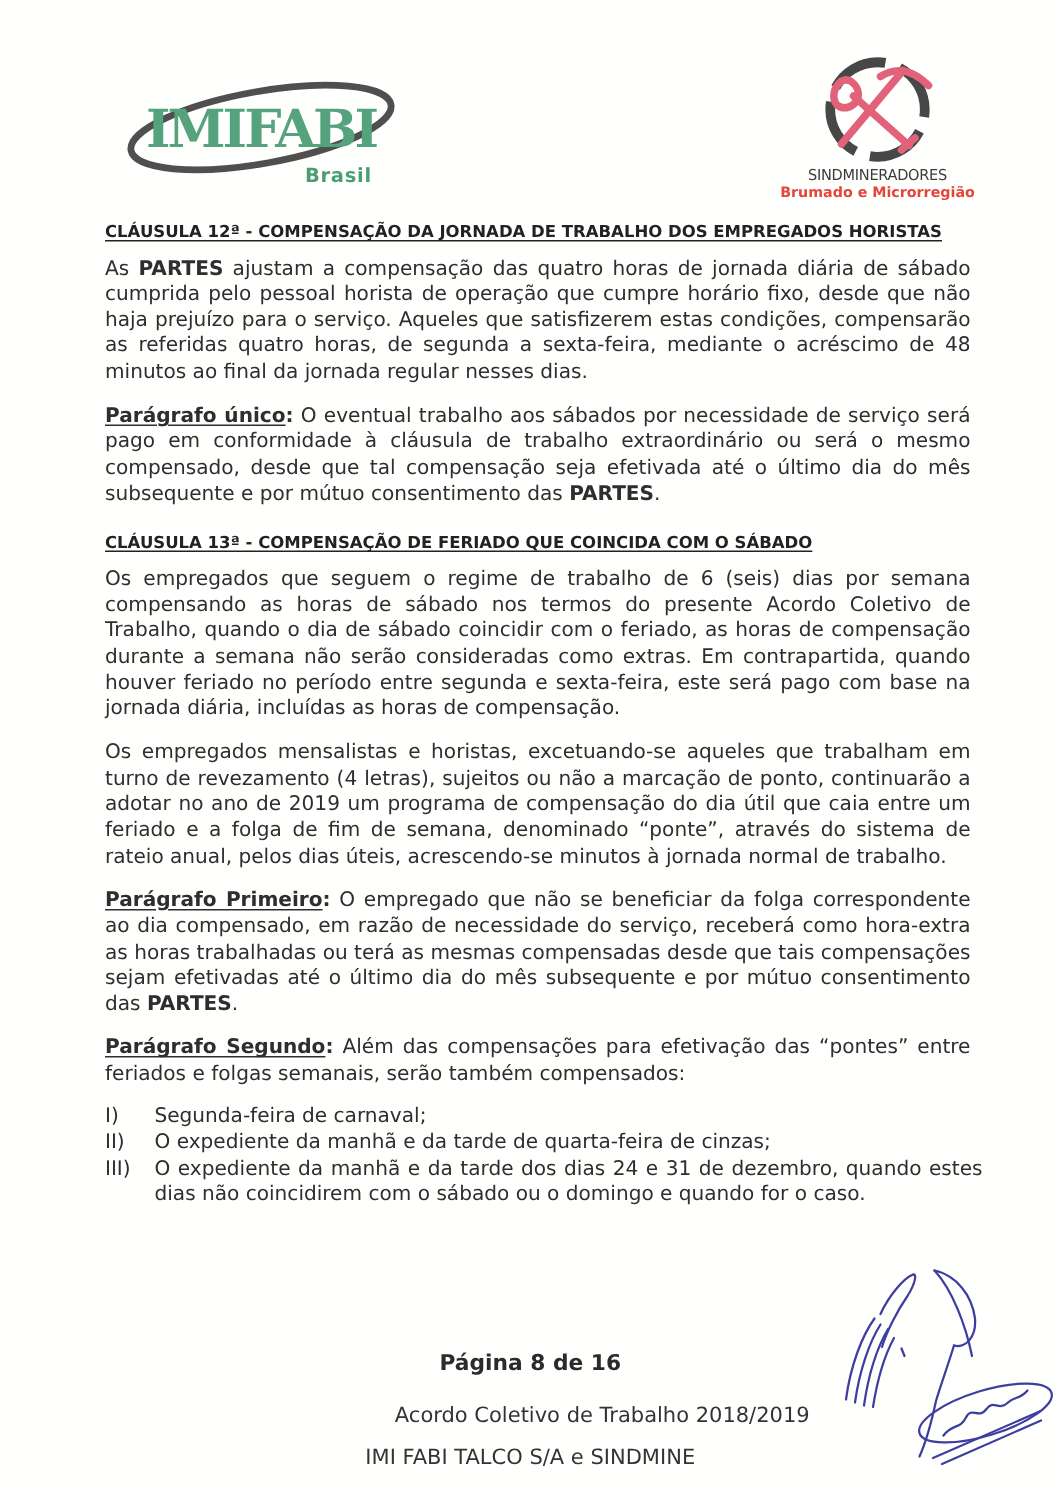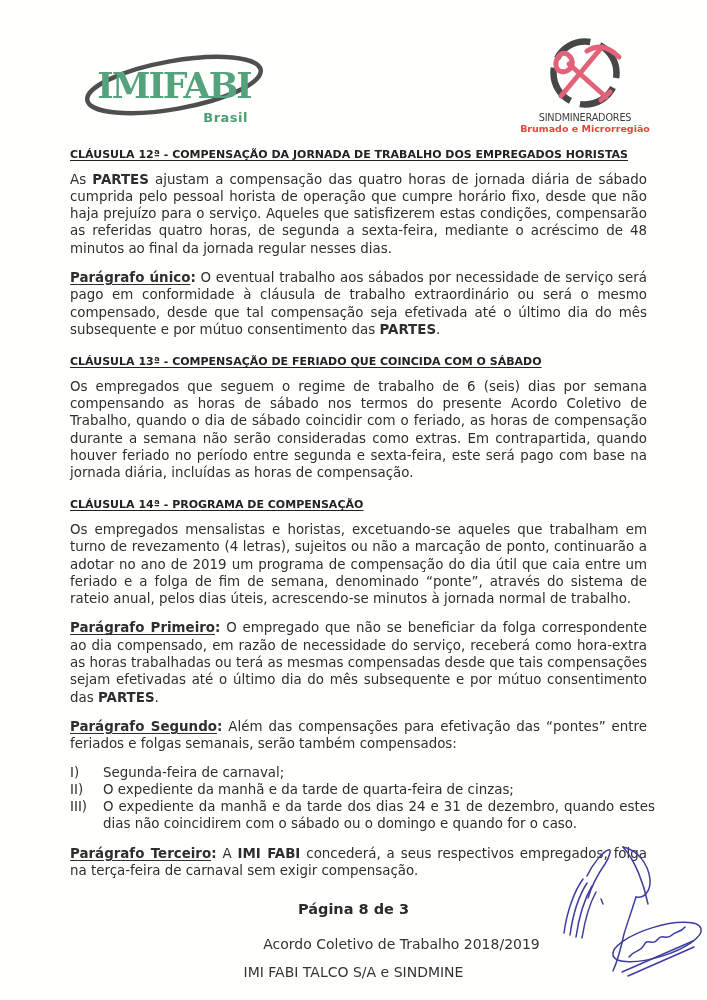--- a/index.html
+++ b/index.html
@@ -91,42 +91,40 @@
     <div class="sind-name">SINDMINERADORES</div>
     <div class="sind-sub" style="color: rgb(226, 71, 58);">Brumado e Microrregião</div>
   </div>
 
   <main id="doc-body">
       <p class="heading"><span>CLÁUSULA 12ª - COMPENSAÇÃO DA JORNADA DE TRABALHO DOS EMPREGADOS HORISTAS</span></p>
       <p class="para"><span>As </span><span class="b">PARTES</span><span> ajustam a compensação das quatro horas de jornada diária de sábado cumprida pelo pessoal horista de operação que cumpre horário fixo, desde que não haja prejuízo para o serviço. Aqueles que satisfizerem estas condições, compensarão as referidas quatro horas, de segunda a sexta-feira, mediante o acréscimo de 48 minutos ao final da jornada regular nesses dias.</span></p>
       <p class="para"><span class="b u">Parágrafo único</span><span class="b">:</span><span> O eventual trabalho aos sábados por necessidade de serviço será pago em conformidade à cláusula de trabalho extraordinário ou será o mesmo compensado, desde que tal compensação seja efetivada até o último dia do mês subsequente e por mútuo consentimento das </span><span class="b">PARTES</span><span>.</span></p>
       <p class="heading"><span>CLÁUSULA 13ª - COMPENSAÇÃO DE FERIADO QUE COINCIDA COM O SÁBADO</span></p>
       <p class="para"><span>Os empregados que seguem o regime de trabalho de 6 (seis) dias por semana compensando as horas de sábado nos termos do presente Acordo Coletivo de Trabalho, quando o dia de sábado coincidir com o feriado, as horas de compensação durante a semana não serão consideradas como extras. Em contrapartida, quando houver feriado no período entre segunda e sexta-feira, este será pago com base na jornada diária, incluídas as horas de compensação.</span></p>
-      <p class="heading"><span>CLÁUSULA 14ª - PROGRAMA DE COMPENSAÇÃO</span></p>
       <p class="para"><span>Os empregados mensalistas e horistas, excetuando-se aqueles que trabalham em turno de revezamento (4 letras), sujeitos ou não a marcação de ponto, continuarão a adotar no ano de 2019 um programa de compensação do dia útil que caia entre um feriado e a folga de fim de semana, denominado “ponte”, através do sistema de rateio anual, pelos dias úteis, acrescendo-se minutos à jornada normal de trabalho.</span></p>
       <p class="para"><span class="b u">Parágrafo Primeiro</span><span class="b">:</span><span> O empregado que não se beneficiar da folga correspondente ao dia compensado, em razão de necessidade do serviço, receberá como hora-extra as horas trabalhadas ou terá as mesmas compensadas desde que tais compensações sejam efetivadas até o último dia do mês subsequente e por mútuo consentimento das </span><span class="b">PARTES</span><span>.</span></p>
       <p class="para"><span class="b u">Parágrafo Segundo</span><span class="b">:</span><span> Além das compensações para efetivação das “pontes” entre feriados e folgas semanais, serão também compensados:</span></p>
       <div class="list">
         <div class="list-row">
           <span class="list-marker">I)</span>
           <span class="list-text">Segunda-feira de carnaval;</span>
         </div>
         <div class="list-row">
           <span class="list-marker">II)</span>
           <span class="list-text">O expediente da manhã e da tarde de quarta-feira de cinzas;</span>
         </div>
         <div class="list-row">
           <span class="list-marker">III)</span>
           <span class="list-text">O expediente da manhã e da tarde dos dias 24 e 31 de dezembro, quando estes dias não coincidirem com o sábado ou o domingo e quando for o caso.</span>
         </div>
       </div>
-      <p class="para"><span class="b u">Parágrafo Terceiro</span><span class="b">:</span><span> A </span><span class="b">IMI FABI</span><span> concederá, a seus respectivos empregados, folga na terça-feira de carnaval sem exigir compensação.</span></p>
     </main>
 
-  <div class="page-num">Página 8 de 3</div>
+  <div class="page-num">Página 8 de 16</div>
   <div class="foot-line1">Acordo Coletivo de Trabalho 2018/2019</div>
   <div class="foot-line2">IMI FABI TALCO S/A e SINDMINE</div>
 
   <svg class="signatures" width="164" height="152" viewBox="0 0 164 152">
     <g fill="none" stroke-width="1.5" stroke-linecap="round" stroke="#3d3f9f">
 
       <path d="M44,40 C50,27 60,16 65,14 C69,12 67,20 62,28 C55,38 48,52 45,62"></path>
       <path d="M21,97 C24,74 32,54 40,43"></path>
       <path d="M27,99 C30,77 37,58 44,47"></path>
       <path d="M33,101 C36,80 42,62 49,50"></path>

